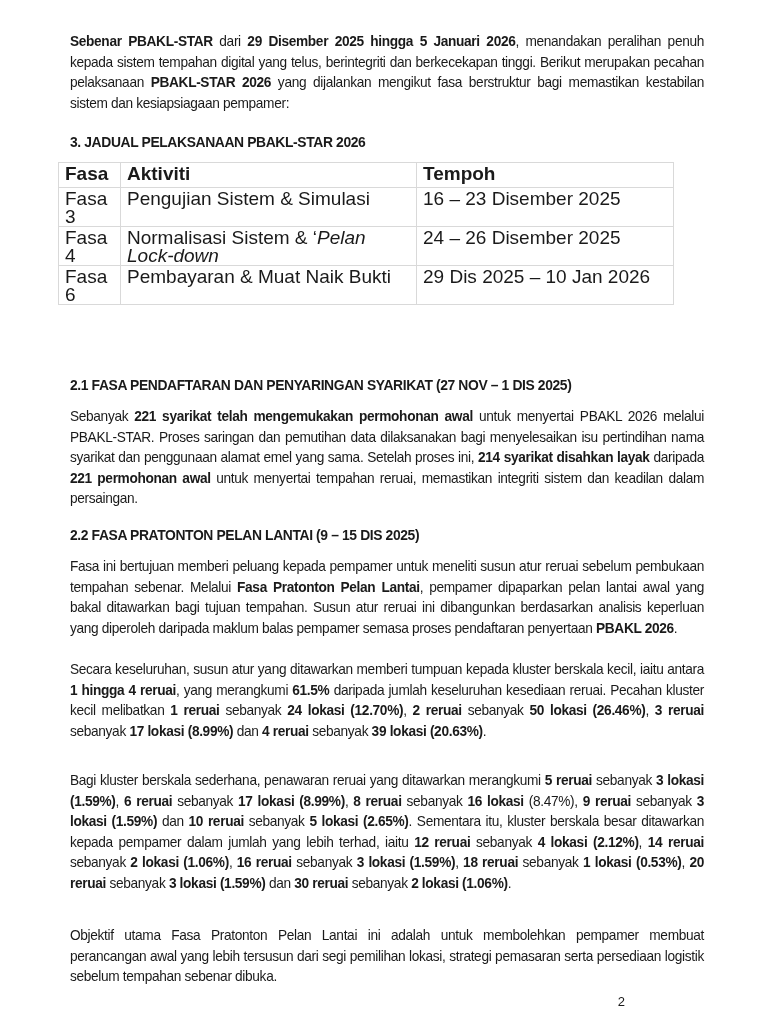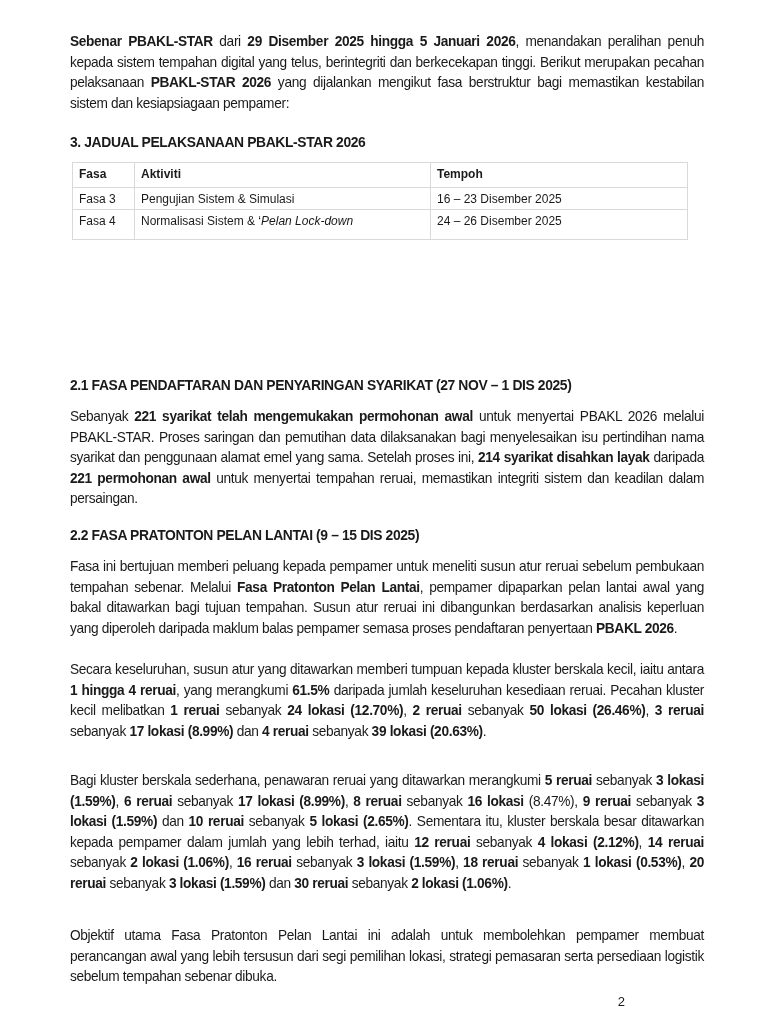--- a/index.html
+++ b/index.html
@@ -11,22 +11,22 @@
     text-align: justify; letter-spacing: -0.35px; word-spacing: 0px;
     transform: scaleX(0.965); transform-origin: left top; width: 657px;
   }
   .para b { font-weight: bold; }
   .heading {
     position: absolute; left: 70px;
     font-family: "Liberation Sans", sans-serif; font-weight: bold; font-size: 14.4px;
     letter-spacing: -0.4px; transform: scaleX(0.965); transform-origin: left top; white-space: nowrap;
   }
   table.sched {
-    position: absolute; left: 72px; top: 162px; width: 615px;
-    border-collapse: collapse; font-family: "Liberation Sans", sans-serif; font-size: 12px;
+    position: absolute; left: 58px; top: 162px; width: 615px;
+    border-collapse: collapse; font-family: "Liberation Sans", sans-serif; font-size: 19px;
     table-layout: fixed;
   }
   table.sched td, table.sched th {
     border: 1px solid #d9d9d9; padding: 2px 6px 0 6px; vertical-align: top; text-align: left; line-height: 18px;
   }
   table.sched th { font-weight: bold; height: 22px; }
   table.sched col.c1 { width: 62px; }
   table.sched col.c2 { width: 296px; }
   table.sched col.c3 { width: 257px; }
   .r1 td { height: 27px; }
@@ -66,20 +66,25 @@
         <tr class="r3">
           <td>Fasa 3</td>
           <td><span>Pengujian Sistem &amp; Simulasi</span></td>
           <td>16 – 23 Disember 2025</td>
         </tr>
         <tr class="r4">
           <td>Fasa 4</td>
           <td><span>Normalisasi Sistem &amp; ‘</span><i>Pelan Lock-down</i></td>
           <td>24 – 26 Disember 2025</td>
         </tr>
+        <tr class="r6">
+          <td>Fasa 6</td>
+          <td><span>Pembayaran &amp; Muat Naik Bukti</span></td>
+          <td>29 Dis 2025 – 10 Jan 2026</td>
+        </tr>
       </tbody>
   </table>
 
   <div class="heading" style="top:377px;">2.1 FASA PENDAFTARAN DAN PENYARINGAN SYARIKAT (27 NOV – 1 DIS 2025)</div>
   <div class="para" style="top:406px;"><span>Sebanyak </span><b>221 syarikat telah mengemukakan permohonan awal</b><span> untuk menyertai PBAKL 2026 melalui PBAKL-STAR. Proses saringan dan pemutihan data dilaksanakan bagi menyelesaikan isu pertindihan nama syarikat dan penggunaan alamat emel yang sama. Setelah proses ini, </span><b>214 syarikat disahkan layak</b><span> daripada </span><b>221 permohonan awal</b><span> untuk menyertai tempahan reruai, memastikan integriti sistem dan keadilan dalam persaingan.</span></div>
 
   <div class="heading" style="top:527px;">2.2 FASA PRATONTON PELAN LANTAI (9 – 15 DIS 2025)</div>
   <div class="para" style="top:556px;"><span>Fasa ini bertujuan memberi peluang kepada pempamer untuk meneliti susun atur reruai sebelum pembukaan tempahan sebenar. Melalui </span><b>Fasa Pratonton Pelan Lantai</b><span>, pempamer dipaparkan pelan lantai awal yang bakal ditawarkan bagi tujuan tempahan. Susun atur reruai ini dibangunkan berdasarkan analisis keperluan yang diperoleh daripada maklum balas pempamer semasa proses pendaftaran penyertaan </span><b>PBAKL 2026</b><span>.</span></div>
   <div class="para" style="top:659px;"><span>Secara keseluruhan, susun atur yang ditawarkan memberi tumpuan kepada kluster berskala kecil, iaitu antara </span><b>1 hingga 4 reruai</b><span>, yang merangkumi </span><b>61.5%</b><span> daripada jumlah keseluruhan kesediaan reruai. Pecahan kluster kecil melibatkan </span><b>1 reruai</b><span> sebanyak </span><b>24 lokasi (12.70%)</b><span>, </span><b>2 reruai</b><span> sebanyak </span><b>50 lokasi (26.46%)</b><span>, </span><b>3 reruai</b><span> sebanyak </span><b>17 lokasi</b><span> </span><b>(8.99%)</b><span> dan </span><b>4 reruai</b><span> sebanyak </span><b>39 lokasi (20.63%)</b><span>.</span></div>
   <div class="para" style="top:770px;"><span>Bagi kluster berskala sederhana, penawaran reruai yang ditawarkan merangkumi </span><b>5 reruai</b><span> sebanyak </span><b>3 lokasi (1.59%)</b><span>, </span><b>6 reruai</b><span> sebanyak </span><b>17 lokasi (8.99%)</b><span>, </span><b>8 reruai</b><span> sebanyak </span><b>16 lokasi</b><span> (8.47%), </span><b>9 reruai</b><span> sebanyak </span><b>3 lokasi (1.59%)</b><span> dan </span><b>10 reruai</b><span> sebanyak </span><b>5 lokasi (2.65%)</b><span>. Sementara itu, kluster berskala besar ditawarkan kepada pempamer dalam jumlah yang lebih terhad, iaitu </span><b>12 reruai</b><span> sebanyak </span><b>4 lokasi (2.12%)</b><span>, </span><b>14 reruai</b><span> sebanyak </span><b>2 lokasi (1.06%)</b><span>, </span><b>16 reruai</b><span> sebanyak </span><b>3 lokasi (1.59%)</b><span>, </span><b>18 reruai</b><span> sebanyak </span><b>1 lokasi (0.53%)</b><span>, </span><b>20 reruai</b><span> sebanyak </span><b>3 lokasi (1.59%)</b><span> dan </span><b>30 reruai</b><span> sebanyak </span><b>2 lokasi (1.06%)</b><span>.</span></div>

